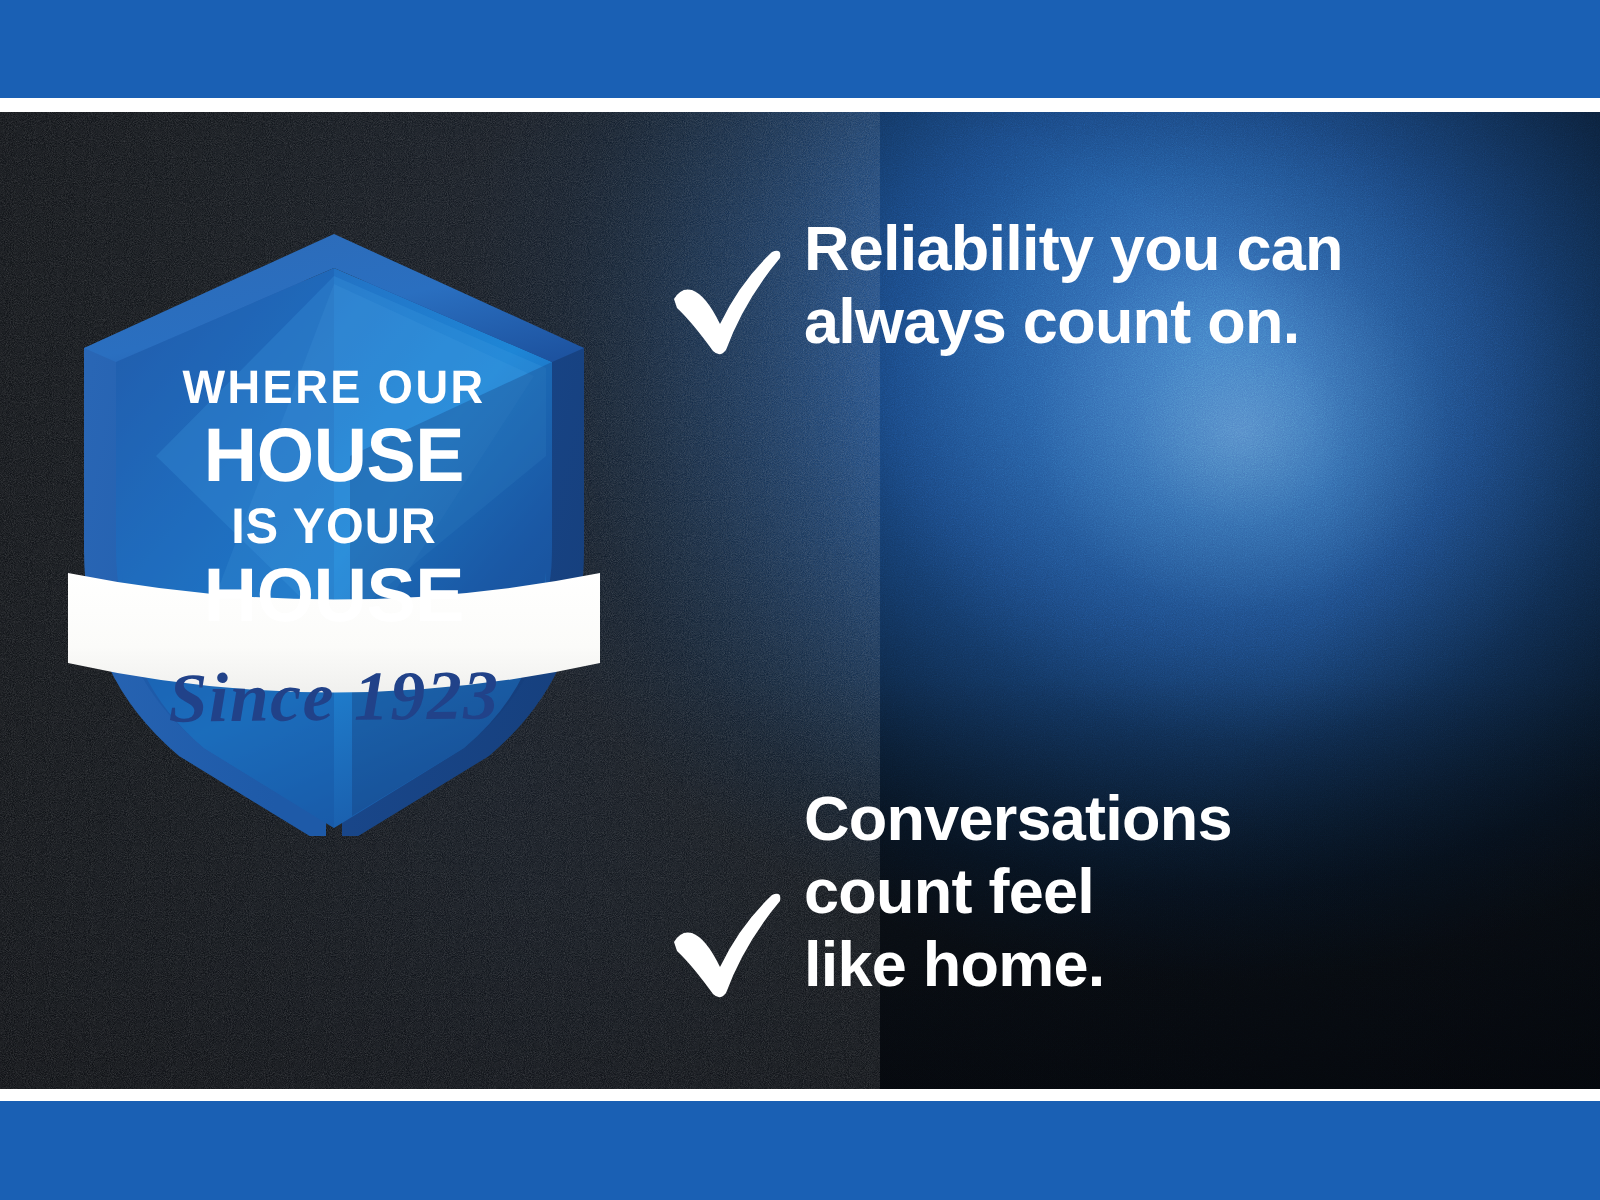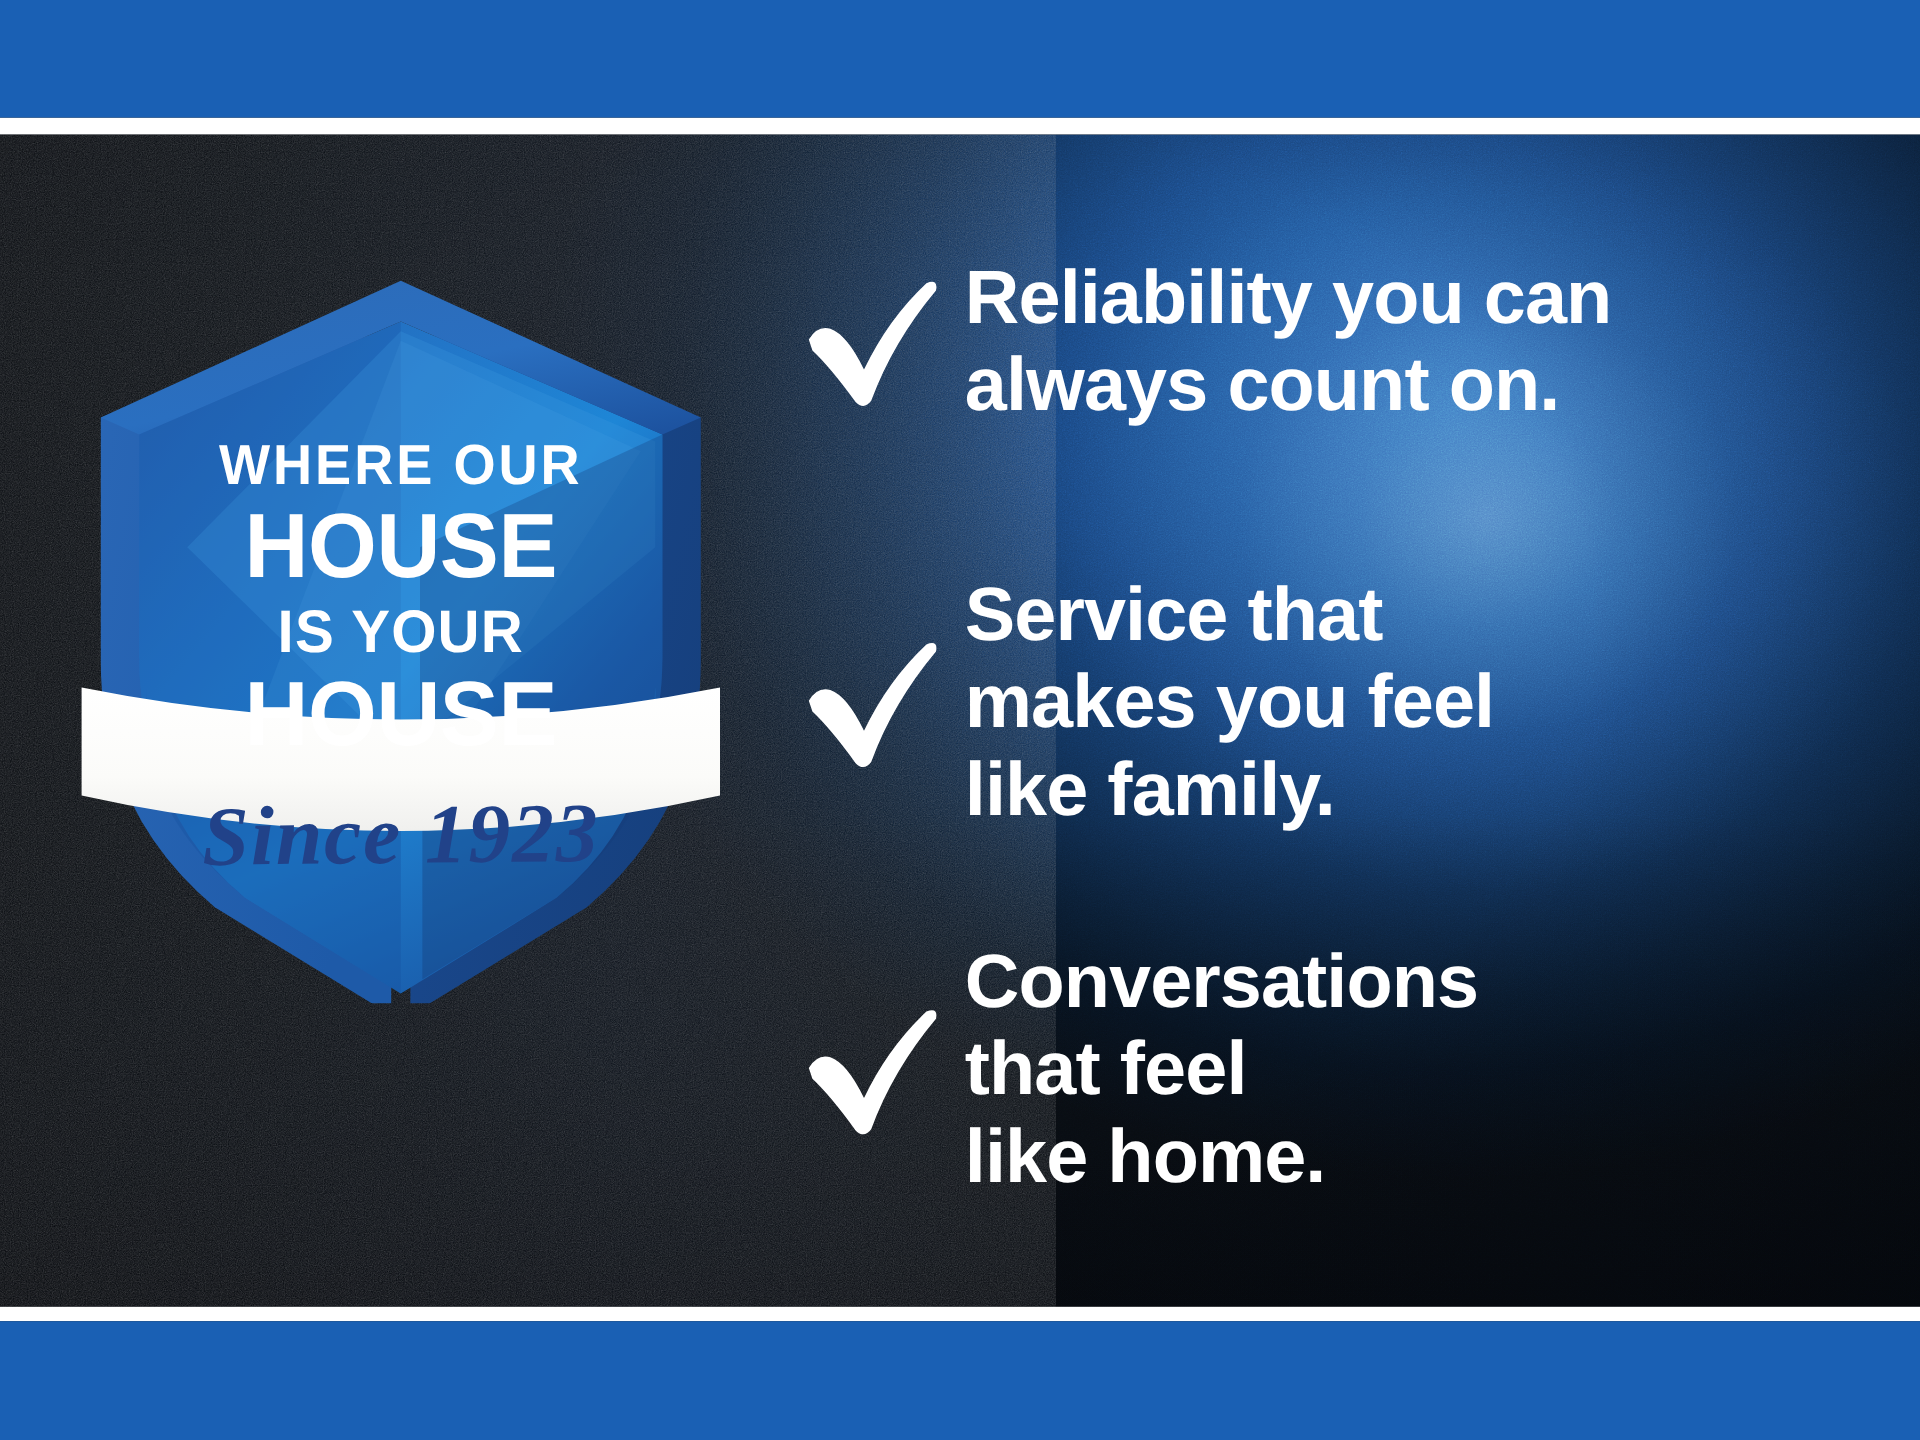--- a/index.html
+++ b/index.html
@@ -171,21 +171,21 @@
     left: 668px;
     top: 112px;
     width: 880px;
     height: 977px;
     z-index: 25;
   }
   .bullet {
     position: absolute;
     left: 0;
     display: flex;
-    align-items: center;
+    align-items: flex-end;
   }
   #bullet-0 { top: 98px; }
   #bullet-1 { top: 362px; }
   #bullet-2 { top: 668px; }
 
   .check-wrap {
     flex: 0 0 auto;
     width: 136px;
     padding-top: 4px;
   }
@@ -334,39 +334,29 @@
     <div class="bullet" id="bullet-0">
       <div class="check-wrap">
         <svg viewBox="0 0 118 112" xmlns="http://www.w3.org/2000/svg">
           <path d="M 6 53 Q 13 41 24 44 Q 38 49 52 78 Q 72 36 104 6 Q 114 2 112 12 Q 76 55 58 104 Q 52 112 45 105 Q 24 76 9 62 Z" fill="#ffffff"></path>
         </svg>
       </div>
       <div class="bullet-text">Reliability you can
 always count on.</div>
     </div>
 
-    <div class="bullet" id="bullet-1">
-      <div class="check-wrap">
-        <svg viewBox="0 0 118 112" xmlns="http://www.w3.org/2000/svg">
-          <path d="M 6 53 Q 13 41 24 44 Q 38 49 52 78 Q 72 36 104 6 Q 114 2 112 12 Q 76 55 58 104 Q 52 112 45 105 Q 24 76 9 62 Z" fill="#ffffff"></path>
-        </svg>
-      </div>
-      <div class="bullet-text">Service that
-makes you feel
-like family.</div>
-    </div>
 
     <div class="bullet" id="bullet-2">
       <div class="check-wrap">
         <svg viewBox="0 0 118 112" xmlns="http://www.w3.org/2000/svg">
           <path d="M 6 53 Q 13 41 24 44 Q 38 49 52 78 Q 72 36 104 6 Q 114 2 112 12 Q 76 55 58 104 Q 52 112 45 105 Q 24 76 9 62 Z" fill="#ffffff"></path>
         </svg>
       </div>
       <div class="bullet-text">Conversations
-that feel
+count feel
 like home.</div>
     </div>
 
   </div>
 
   <div class="white-gap" id="gap-bottom"></div>
   <div class="brand-bar" id="bar-bottom"></div>
 
 </div>
 

